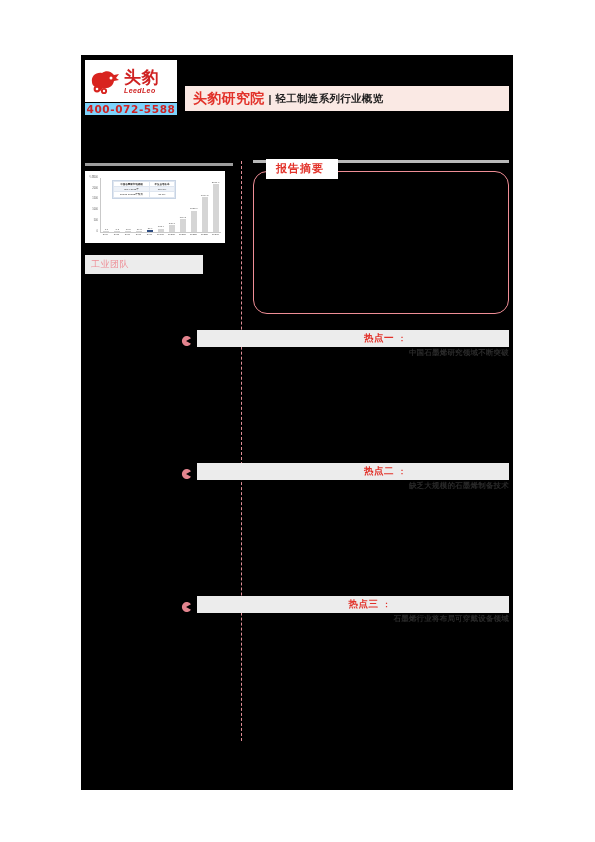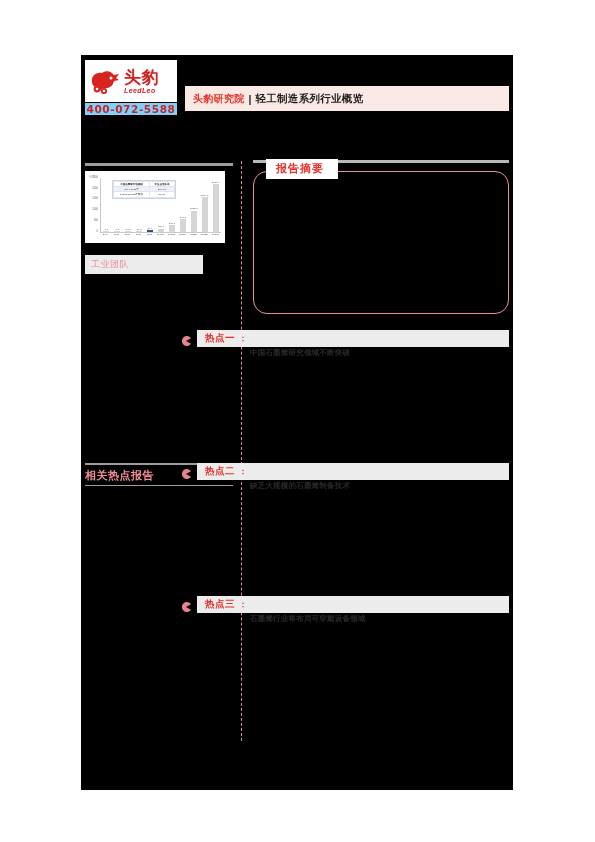--- a/index.html
+++ b/index.html
@@ -95,21 +95,21 @@
     width: 324px;
     height: 25px;
     background: #fae9e4;
     display: flex;
     align-items: center;
     padding-left: 8px;
     box-sizing: border-box;
   }
   .title-brand {
     color: #e2322a;
-    font-size: 10px;
+    font-size: 14px;
     font-weight: bold;
     font-family: "DejaVu Sans", sans-serif;
     letter-spacing: 0.3px;
   }
   .title-sep {
     color: #1d1d1d;
     font-size: 10.5px;
     font-weight: bold;
     margin: 0 4px;
   }
@@ -347,20 +347,21 @@
     position: absolute;
     left: -56px;
     right: 0;
     top: 0;
     height: 17px;
     background: #ececec;
     display: flex;
     align-items: center;
     padding-left: 8px;
     box-sizing: border-box;
+    justify-content: flex-end;
   }
   .hotspot-key {
     color: #e2322a;
     font-size: 9.5px;
     font-weight: bold;
     font-family: "DejaVu Sans", sans-serif;
     letter-spacing: 0.5px;
   }
   .hotspot-colon {
     color: #e2322a;
@@ -525,27 +526,20 @@
             </table>
           </div>
         </div>
       </div>
 
       <div class="team-plate">
         <span>工业团队</span>
       </div>
     </div>
 
-    <div id="related">
-      <div class="sec-head">
-        <div class="sec-rule"></div>
-        <div class="sec-title">相关热点报告</div>
-        <div class="sec-underline"></div>
-      </div>
-    </div>
 
     <div id="right-col">
 
       <div class="summary-head-rule"></div>
 
       <div class="summary-box">
         <div class="summary-tab">报告摘要</div>
         <div class="summary-body"></div>
       </div>
 

